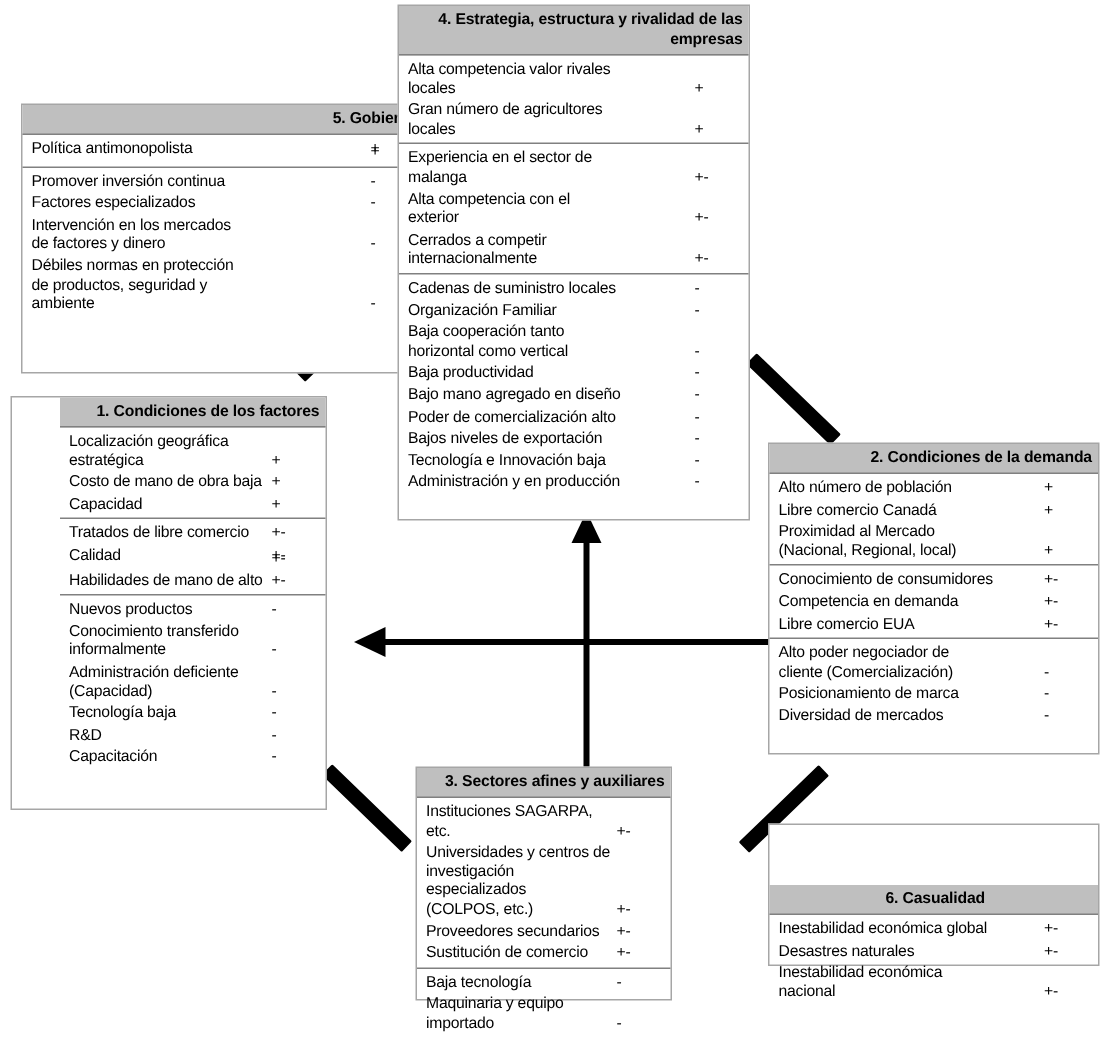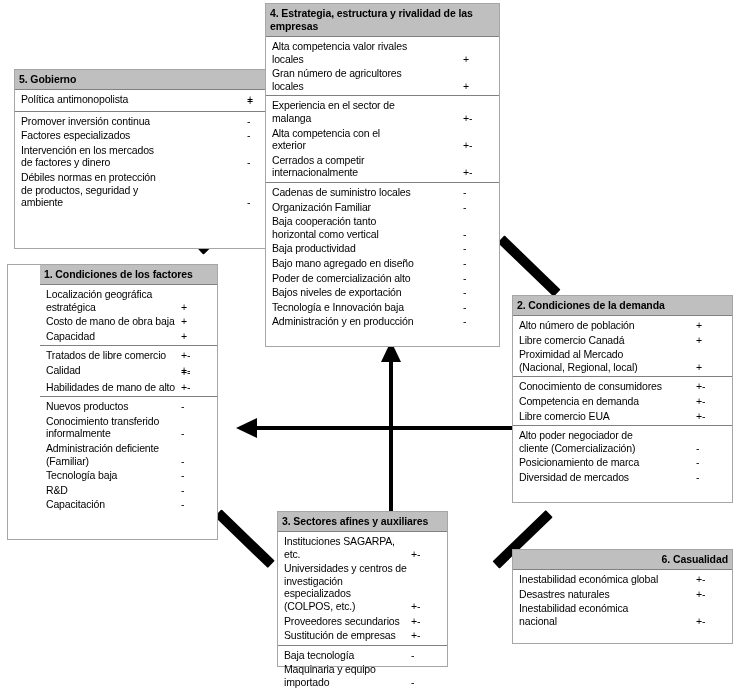--- a/index.html
+++ b/index.html
@@ -27,28 +27,29 @@
     background: #ffffff;
     z-index: 5;
   }
   .dbox-header {
     box-sizing: border-box;
     background: #bfbfbf;
     border-bottom: 1px solid #808080;
     color: #000000;
     font-size: 10.5px;
     font-weight: bold;
-    text-align: left;
+    text-align: right;
     line-height: 13px;
     padding: 3px 4px 3px 4px;
     letter-spacing: -0.1px;
   }
   .dbox-header.left {
-    text-align: right;
+    text-align: center;
     padding-left: 6px;
+    margin-top: 40px;
   }
   .group {
     box-sizing: border-box;
     border-bottom: 1px solid #808080;
     padding: 2px 0 2px 0;
   }
   .group.last { border-bottom: none; }
 
   .row {
     position: relative;
@@ -195,21 +196,21 @@
         <span class="label">Nuevos productos</span>
         <span class="mark">-</span>
       </div>
       <div class="row">
         <span class="label">Conocimiento transferido
 informalmente</span>
         <span class="mark">-</span>
       </div>
       <div class="row">
         <span class="label">Administración deficiente
-(Familiar)</span>
+(Capacidad)</span>
         <span class="mark">-</span>
       </div>
       <div class="row">
         <span class="label">Tecnología baja</span>
         <span class="mark">-</span>
       </div>
       <div class="row">
         <span class="label">R&amp;D</span>
         <span class="mark">-</span>
       </div>
@@ -358,21 +359,21 @@
         <span class="label">Universidades y centros de
 investigación especializados
 (COLPOS, etc.)</span>
         <span class="mark">+-</span>
       </div>
       <div class="row">
         <span class="label">Proveedores secundarios</span>
         <span class="mark">+-</span>
       </div>
       <div class="row">
-        <span class="label">Sustitución de empresas</span>
+        <span class="label">Sustitución de comercio</span>
         <span class="mark">+-</span>
       </div>
     </div>
 
     <div class="group last">
       <div class="row">
         <span class="label">Baja tecnología</span>
         <span class="mark">-</span>
       </div>
       <div class="row">

